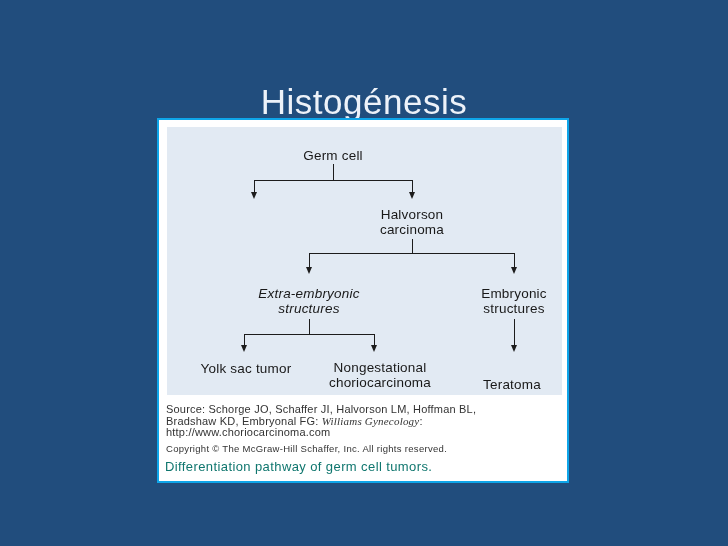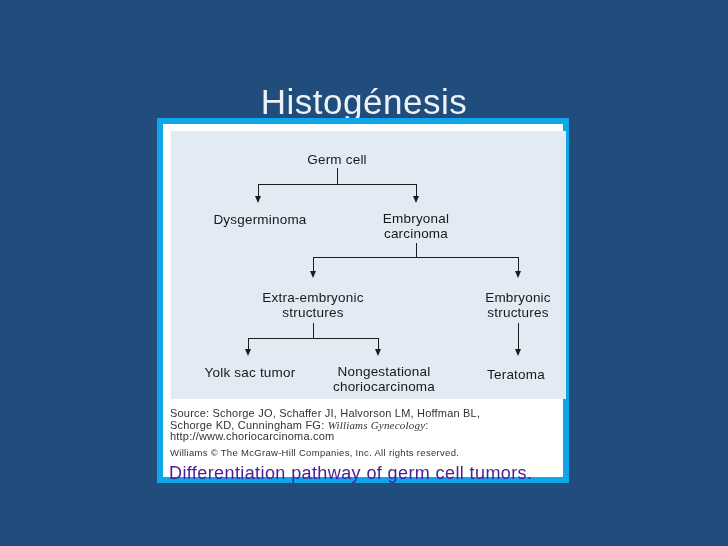--- a/index.html
+++ b/index.html
@@ -21,21 +21,21 @@
     font-weight: 400;
     letter-spacing: 0.5px;
     margin-top: 34px;
   }
 
   .figure {
     position: absolute;
     left: 157px; top: 118px;
     width: 412px; height: 365px;
     background: #ffffff;
-    border: 6px solid #0ea5e9;
+    border: 2px solid #0ea5e9;
     box-sizing: border-box;
   }
 
   .panel {
     position: absolute;
     left: 8px; top: 7px;
     width: 395px; height: 268px;
     background: #e2eaf3;
   }
 
@@ -43,25 +43,25 @@
     position: absolute;
     color: #191919;
     font-size: 13.5px;
     line-height: 15px;
     text-align: center;
     letter-spacing: 0.2px;
   }
   .n-germ          { left: 126px; top: 21px;  width: 80px;  }
   .n-dysgerminoma  { left: 29px;  top: 81px;  width: 120px; }
   .n-embryonal     { left: 199px; top: 80px;  width: 92px;  }
-  .n-extraemb      { left: 80px;  top: 159px; width: 124px; }
+  .n-extraemb      { left: 80px;  top: 159px; width: 124px; font-style: italic; }
   .n-embryonic     { left: 302px; top: 159px; width: 90px;  }
   .n-yolksac       { left: 19px;  top: 234px; width: 120px; }
   .n-nongest       { left: 152px; top: 233px; width: 122px; }
-  .n-teratoma      { left: 300px; top: 236px; width: 90px;  }
+  .n-teratoma      { left: 300px; top: 250px; width: 90px;  }
 
   .vline { position: absolute; width: 1px; background: #1c1c1c; }
   .hline { position: absolute; height: 1px; background: #1c1c1c; }
   .ahead {
     position: absolute; width: 0; height: 0;
     border-left: 3px solid transparent;
     border-right: 3px solid transparent;
     border-top: 7px solid #1c1c1c;
   }
 
@@ -107,39 +107,38 @@
     position: absolute;
     left: 7px; top: 323px;
     font-size: 9.5px;
     letter-spacing: 0.3px;
     color: #333333;
   }
 
   .caption {
     position: absolute;
     left: 6px; top: 339px;
-    font-size: 18px;
+    font-size: 13px;
     letter-spacing: 0.4px;
-    color: #4c1d95;
+    color: #0f766e;
   }
 </style>
 </head>
 <body>
 
 <div class="slide">
 
   <div class="title">Histogénesis</div>
 
   <div class="figure">
 
     <div class="panel">
 
       <div class="node n-germ">Germ cell</div>
-      <div class="node n-dysgerminoma">Dysgerminoma</div>
-      <div class="node n-embryonal">Embryonal carcinoma</div>
+      <div class="node n-embryonal">Halvorson carcinoma</div>
       <div class="node n-extraemb">Extra-embryonic structures</div>
       <div class="node n-yolksac">Yolk sac tumor</div>
       <div class="node n-embryonic">Embryonic structures</div>
       <div class="node n-nongest">Nongestational choriocarcinoma</div>
       <div class="node n-teratoma">Teratoma</div>
 
       <div class="vline c-stub1"></div>
       <div class="hline c-hline1"></div>
       <div class="vline c-v1a"></div>
       <div class="ahead c-h1a"></div>
@@ -160,23 +159,23 @@
       <div class="vline c-v3b"></div>
       <div class="ahead c-h3b"></div>
 
       <div class="vline c-v4"></div>
       <div class="ahead c-h4"></div>
 
     </div>
 
     <div class="source">
       <span>Source: Schorge JO, Schaffer JI, Halvorson LM, Hoffman BL,</span><br>
-      <span>Schorge KD, Cunningham FG: </span><span class="book">Williams Gynecology</span><span>:</span><br>
+      <span>Bradshaw KD, Embryonal FG: </span><span class="book">Williams Gynecology</span><span>:</span><br>
       <span>http://www.choriocarcinoma.com</span>
     </div>
 
-    <div class="copyright">Williams © The McGraw-Hill Companies, Inc. All rights reserved.</div>
+    <div class="copyright">Copyright © The McGraw-Hill Schaffer, Inc. All rights reserved.</div>
 
     <div class="caption">Differentiation pathway of germ cell tumors.</div>
 
   </div>
 
 </div>
 
 </body></html>

